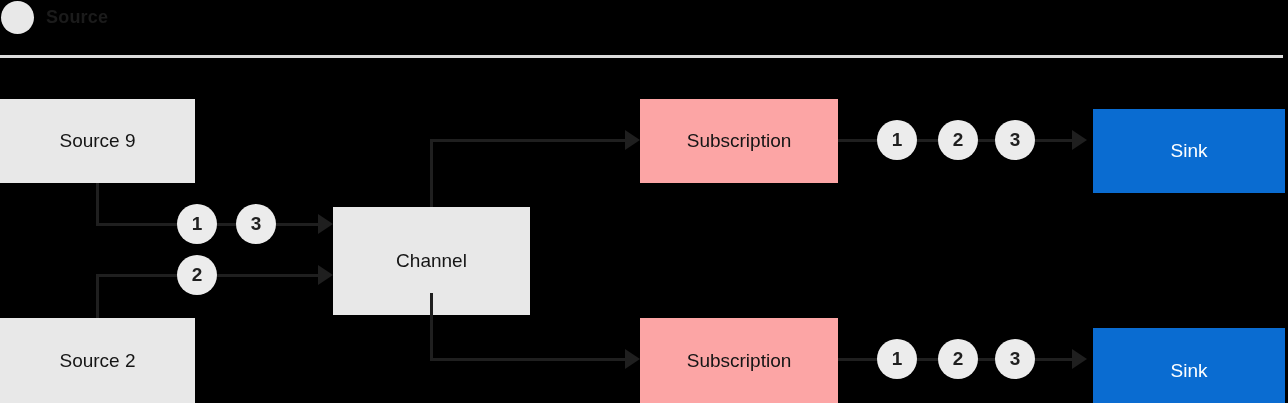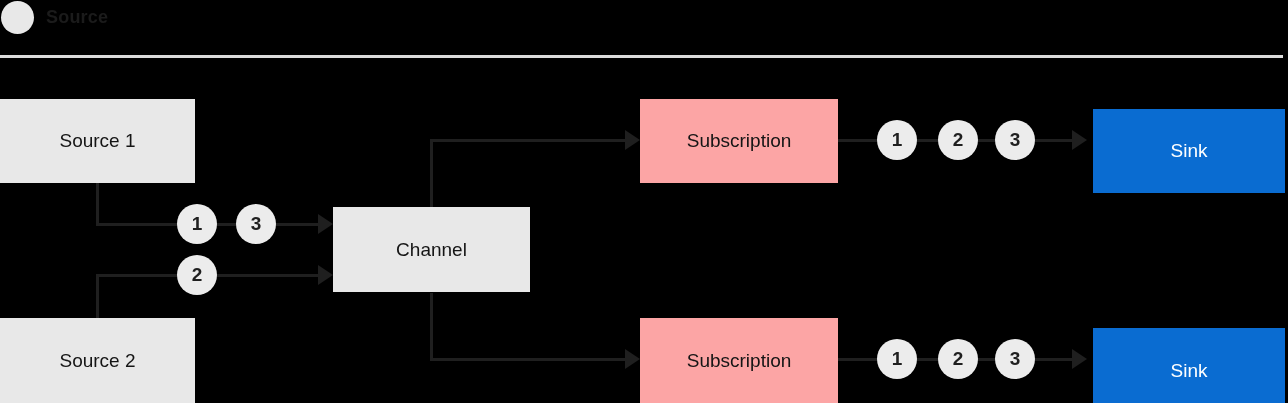--- a/index.html
+++ b/index.html
@@ -68,23 +68,23 @@
 </style>
 </head>
 <body>
 
 <div class="canvas">
 
   <div class="legend-circle"></div>
   <div class="legend-label">Source</div>
   <div class="rule"></div>
 
-  <div class="box gray" style="left:0; top:99px; width:195px; height:84px;">Source 1</div>
+  <div class="box gray" style="left:0; top:99px; width:195px; height:84px;">Source 9</div>
   <div class="box gray" style="left:0; top:318px; width:195px; height:85px;">Source 2</div>
-  <div class="box gray" style="left:333px; top:207px; width:197px; height:85px;">Channel</div>
+  <div class="box gray" style="left:333px; top:207px; width:197px; height:108px;">Channel</div>
   <div class="box blue-light" style="left:640px; top:99px; width:198px; height:84px;">Subscription</div>
   <div class="box blue-light" style="left:640px; top:318px; width:198px; height:85px;">Subscription</div>
   <div class="box blue" style="left:1093px; top:99px; width:192px; height:84px;">Sink</div>
   <div class="box blue" style="left:1093px; top:318px; width:192px; height:85px;">Sink</div>
 
   <div class="v-line" style="left:96px; top:183px; height:43px;"></div>
   <div class="h-line" style="left:96px; top:223px; width:224px;"></div>
   <div class="arrow-right" style="left:318px; top:214px;"></div>
   <div class="event-circle" style="left:177px; top:204px;">1</div>
   <div class="event-circle" style="left:236px; top:204px;">3</div>

